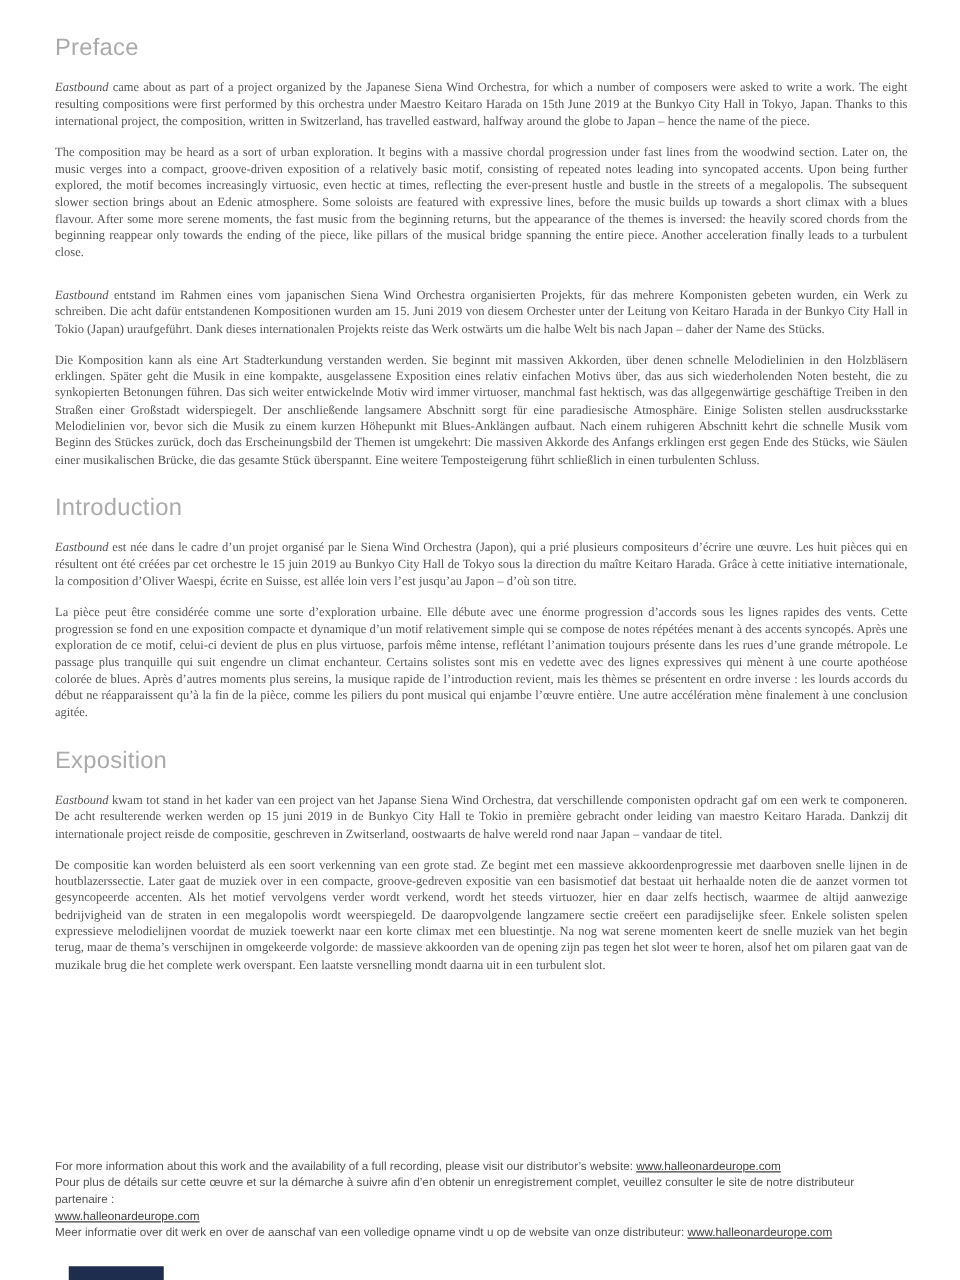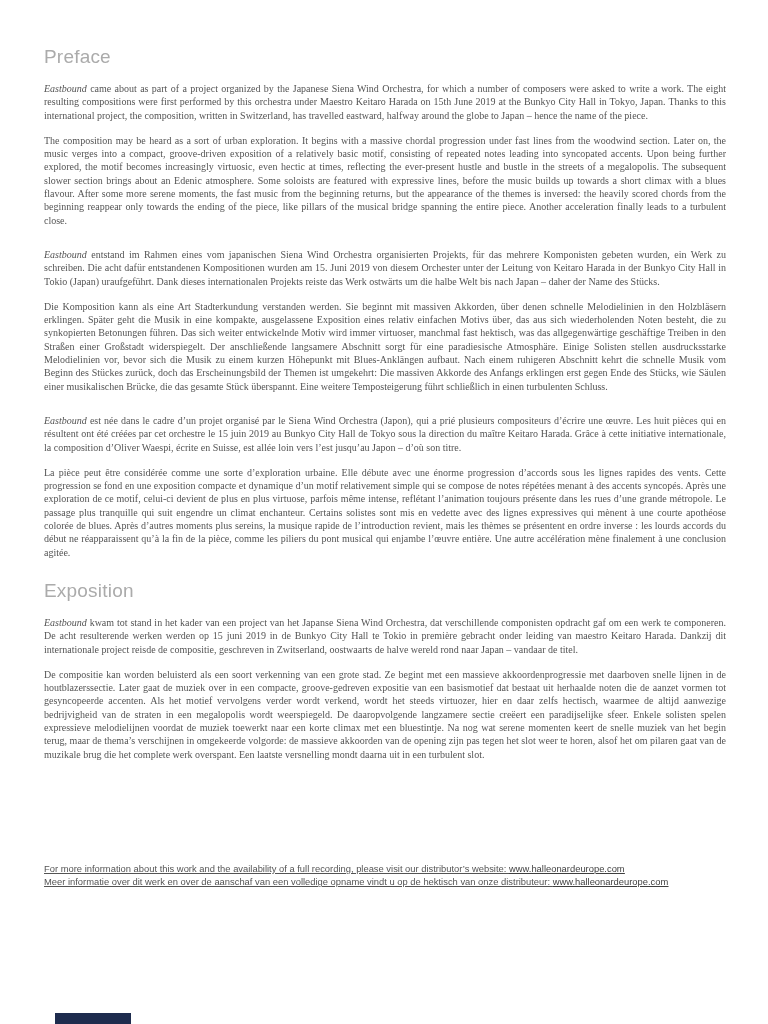--- a/index.html
+++ b/index.html
@@ -13,21 +13,21 @@
   }
   .page {
     position: relative;
     width: 768px;
     height: 1024px;
     background: #ffffff;
     box-sizing: border-box;
   }
   .content {
     position: absolute;
-    top: 46px;
+    top: 28px;
     left: 44px;
     width: 682px;
   }
   .section { margin-bottom: 21px; }
   .section-heading {
     font-size: 19px;
     font-weight: 300;
     color: #ababab;
     margin: 0 0 14px 0;
     letter-spacing: 0.2px;
@@ -37,26 +37,25 @@
     line-height: 13.3px;
     color: #545454;
     text-align: justify;
     margin: 0 0 12px 0;
     font-family: Liberation Serif, serif;
   }
   .body-par em { font-style: italic; }
   .footer {
     position: absolute;
     left: 44px;
-    top: 862px;
+    top: 926px;
     width: 684px;
     font-size: 9.4px;
     line-height: 13.2px;
     color: #545454;
-    text-decoration: underline;
   }
   .footer-line { margin: 0; }
   .footer a, .footer .link {
     color: #3f3f3f;
     text-decoration: underline;
     cursor: pointer;
   }
   .accent-bar {
     position: absolute;
     left: 55px;
@@ -77,31 +76,33 @@
       <p class="body-par"><em>Eastbound</em><span> came about as part of a project organized by the Japanese Siena Wind Orchestra, for which a number of composers were asked to write a work. The eight resulting compositions were first performed by this orchestra under Maestro Keitaro Harada on 15th June 2019 at the Bunkyo City Hall in Tokyo, Japan. Thanks to this international project, the composition, written in Switzerland, has travelled eastward, halfway around the globe to Japan – hence the name of the piece.</span></p>
       <p class="body-par">The composition may be heard as a sort of urban exploration. It begins with a massive chordal progression under fast lines from the woodwind section. Later on, the music verges into a compact, groove-driven exposition of a relatively basic motif, consisting of repeated notes leading into syncopated accents. Upon being further explored, the motif becomes increasingly virtuosic, even hectic at times, reflecting the ever-present hustle and bustle in the streets of a megalopolis. The subsequent slower section brings about an Edenic atmosphere. Some soloists are featured with expressive lines, before the music builds up towards a short climax with a blues flavour. After some more serene moments, the fast music from the beginning returns, but the appearance of the themes is inversed: the heavily scored chords from the beginning reappear only towards the ending of the piece, like pillars of the musical bridge spanning the entire piece. Another acceleration finally leads to a turbulent close.</p>
     </section>
 
     <section class="section">
       <p class="body-par"><em>Eastbound</em><span> entstand im Rahmen eines vom japanischen Siena Wind Orchestra organisierten Projekts, für das mehrere Komponisten gebeten wurden, ein Werk zu schreiben. Die acht dafür entstandenen Kompositionen wurden am 15. Juni 2019 von diesem Orchester unter der Leitung von Keitaro Harada in der Bunkyo City Hall in Tokio (Japan) uraufgeführt. Dank dieses internationalen Projekts reiste das Werk ostwärts um die halbe Welt bis nach Japan – daher der Name des Stücks.</span></p>
       <p class="body-par">Die Komposition kann als eine Art Stadterkundung verstanden werden. Sie beginnt mit massiven Akkorden, über denen schnelle Melodielinien in den Holzbläsern erklingen. Später geht die Musik in eine kompakte, ausgelassene Exposition eines relativ einfachen Motivs über, das aus sich wiederholenden Noten besteht, die zu synkopierten Betonungen führen. Das sich weiter entwickelnde Motiv wird immer virtuoser, manchmal fast hektisch, was das allgegenwärtige geschäftige Treiben in den Straßen einer Großstadt widerspiegelt. Der anschließende langsamere Abschnitt sorgt für eine paradiesische Atmosphäre. Einige Solisten stellen ausdrucksstarke Melodielinien vor, bevor sich die Musik zu einem kurzen Höhepunkt mit Blues-Anklängen aufbaut. Nach einem ruhigeren Abschnitt kehrt die schnelle Musik vom Beginn des Stückes zurück, doch das Erscheinungsbild der Themen ist umgekehrt: Die massiven Akkorde des Anfangs erklingen erst gegen Ende des Stücks, wie Säulen einer musikalischen Brücke, die das gesamte Stück überspannt. Eine weitere Temposteigerung führt schließlich in einen turbulenten Schluss.</p>
     </section>
 
     <section class="section">
+      <h2 class="section-heading">Introduction</h2>
       <p class="body-par"><em>Eastbound</em><span> est née dans le cadre d’un projet organisé par le Siena Wind Orchestra (Japon), qui a prié plusieurs compositeurs d’écrire une œuvre. Les huit pièces qui en résultent ont été créées par cet orchestre le 15 juin 2019 au Bunkyo City Hall de Tokyo sous la direction du maître Keitaro Harada. Grâce à cette initiative internationale, la composition d’Oliver Waespi, écrite en Suisse, est allée loin vers l’est jusqu’au Japon – d’où son titre.</span></p>
       <p class="body-par">La pièce peut être considérée comme une sorte d’exploration urbaine. Elle débute avec une énorme progression d’accords sous les lignes rapides des vents. Cette progression se fond en une exposition compacte et dynamique d’un motif relativement simple qui se compose de notes répétées menant à des accents syncopés. Après une exploration de ce motif, celui-ci devient de plus en plus virtuose, parfois même intense, reflétant l’animation toujours présente dans les rues d’une grande métropole. Le passage plus tranquille qui suit engendre un climat enchanteur. Certains solistes sont mis en vedette avec des lignes expressives qui mènent à une courte apothéose colorée de blues. Après d’autres moments plus sereins, la musique rapide de l’introduction revient, mais les thèmes se présentent en ordre inverse : les lourds accords du début ne réapparaissent qu’à la fin de la pièce, comme les piliers du pont musical qui enjambe l’œuvre entière. Une autre accélération mène finalement à une conclusion agitée.</p>
     </section>
 
     <section class="section">
       <h2 class="section-heading">Exposition</h2>
       <p class="body-par"><em>Eastbound</em><span> kwam tot stand in het kader van een project van het Japanse Siena Wind Orchestra, dat verschillende componisten opdracht gaf om een werk te componeren. De acht resulterende werken werden op 15 juni 2019 in de Bunkyo City Hall te Tokio in première gebracht onder leiding van maestro Keitaro Harada. Dankzij dit internationale project reisde de compositie, geschreven in Zwitserland, oostwaarts de halve wereld rond naar Japan – vandaar de titel.</span></p>
       <p class="body-par">De compositie kan worden beluisterd als een soort verkenning van een grote stad. Ze begint met een massieve akkoordenprogressie met daarboven snelle lijnen in de houtblazerssectie. Later gaat de muziek over in een compacte, groove-gedreven expositie van een basismotief dat bestaat uit herhaalde noten die de aanzet vormen tot gesyncopeerde accenten. Als het motief vervolgens verder wordt verkend, wordt het steeds virtuozer, hier en daar zelfs hectisch, waarmee de altijd aanwezige bedrijvigheid van de straten in een megalopolis wordt weerspiegeld. De daaropvolgende langzamere sectie creëert een paradijselijke sfeer. Enkele solisten spelen expressieve melodielijnen voordat de muziek toewerkt naar een korte climax met een bluestintje. Na nog wat serene momenten keert de snelle muziek van het begin terug, maar de thema’s verschijnen in omgekeerde volgorde: de massieve akkoorden van de opening zijn pas tegen het slot weer te horen, alsof het om pilaren gaat van de muzikale brug die het complete werk overspant. Een laatste versnelling mondt daarna uit in een turbulent slot.</p>
     </section>
 
   </div>
 
   <div class="footer">
     <p class="footer-line"><span>For more information about this work and the availability of a full recording, please visit our distributor’s website: </span><a class="link">www.halleonardeurope.com</a></p>
-    <p class="footer-line"><span>Meer informatie over dit werk en over de aanschaf van een volledige opname vindt u op de hektisch van onze distributeur: </span><a class="link">www.halleonardeurope.com</a></p>
+    <p class="footer-line"><span>Pour plus de détails sur cette œuvre et sur la démarche à suivre afin d’en obtenir un enregistrement complet, veuillez consulter le site de notre distributeur partenaire :</span><br><a class="link">www.halleonardeurope.com</a></p>
+    <p class="footer-line"><span>Meer informatie over dit werk en over de aanschaf van een volledige opname vindt u op de website van onze distributeur: </span><a class="link">www.halleonardeurope.com</a></p>
   </div>
 
   <div class="accent-bar" style="background: rgb(30, 44, 78);"></div>
 </div>
 
 </body></html>

